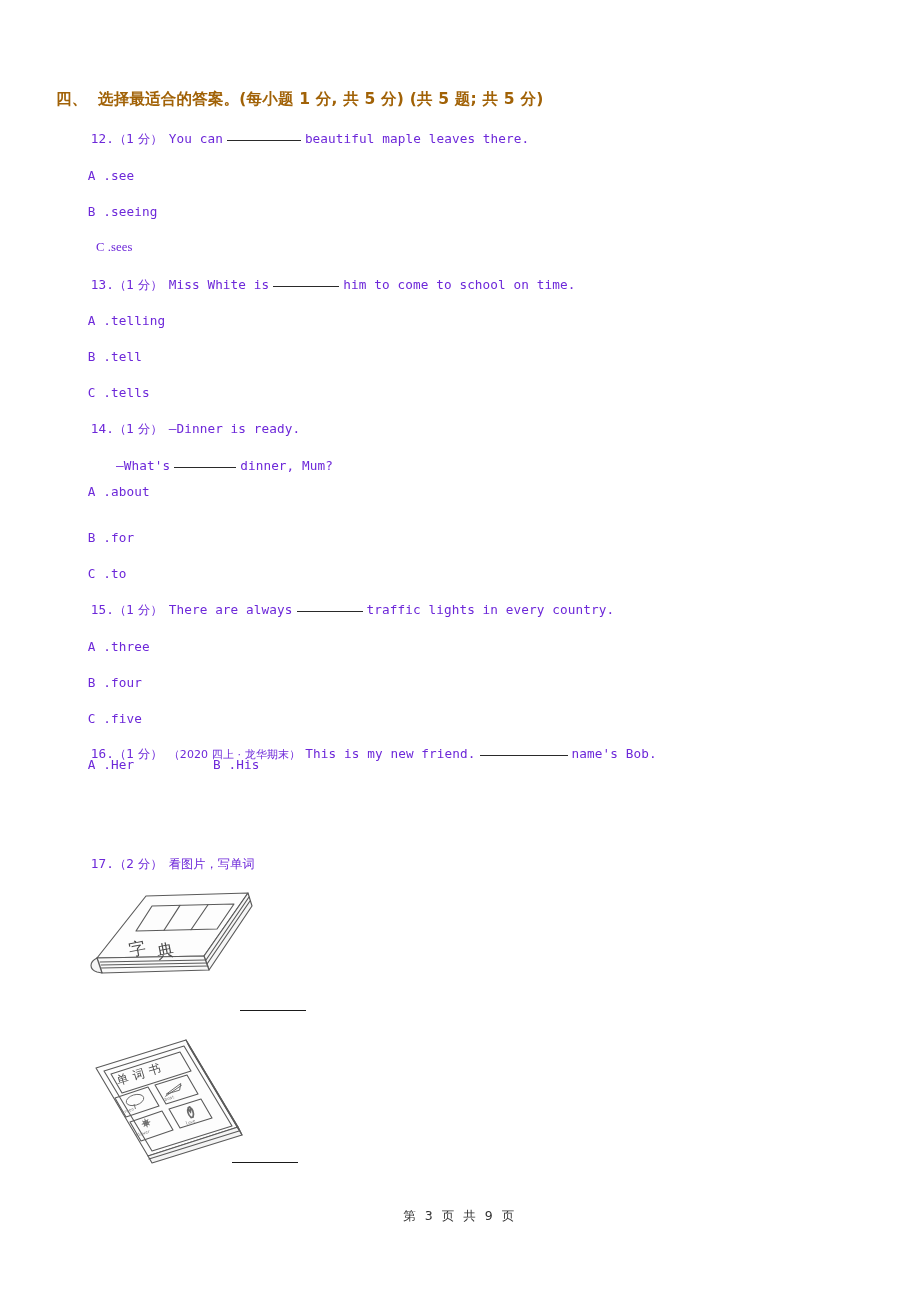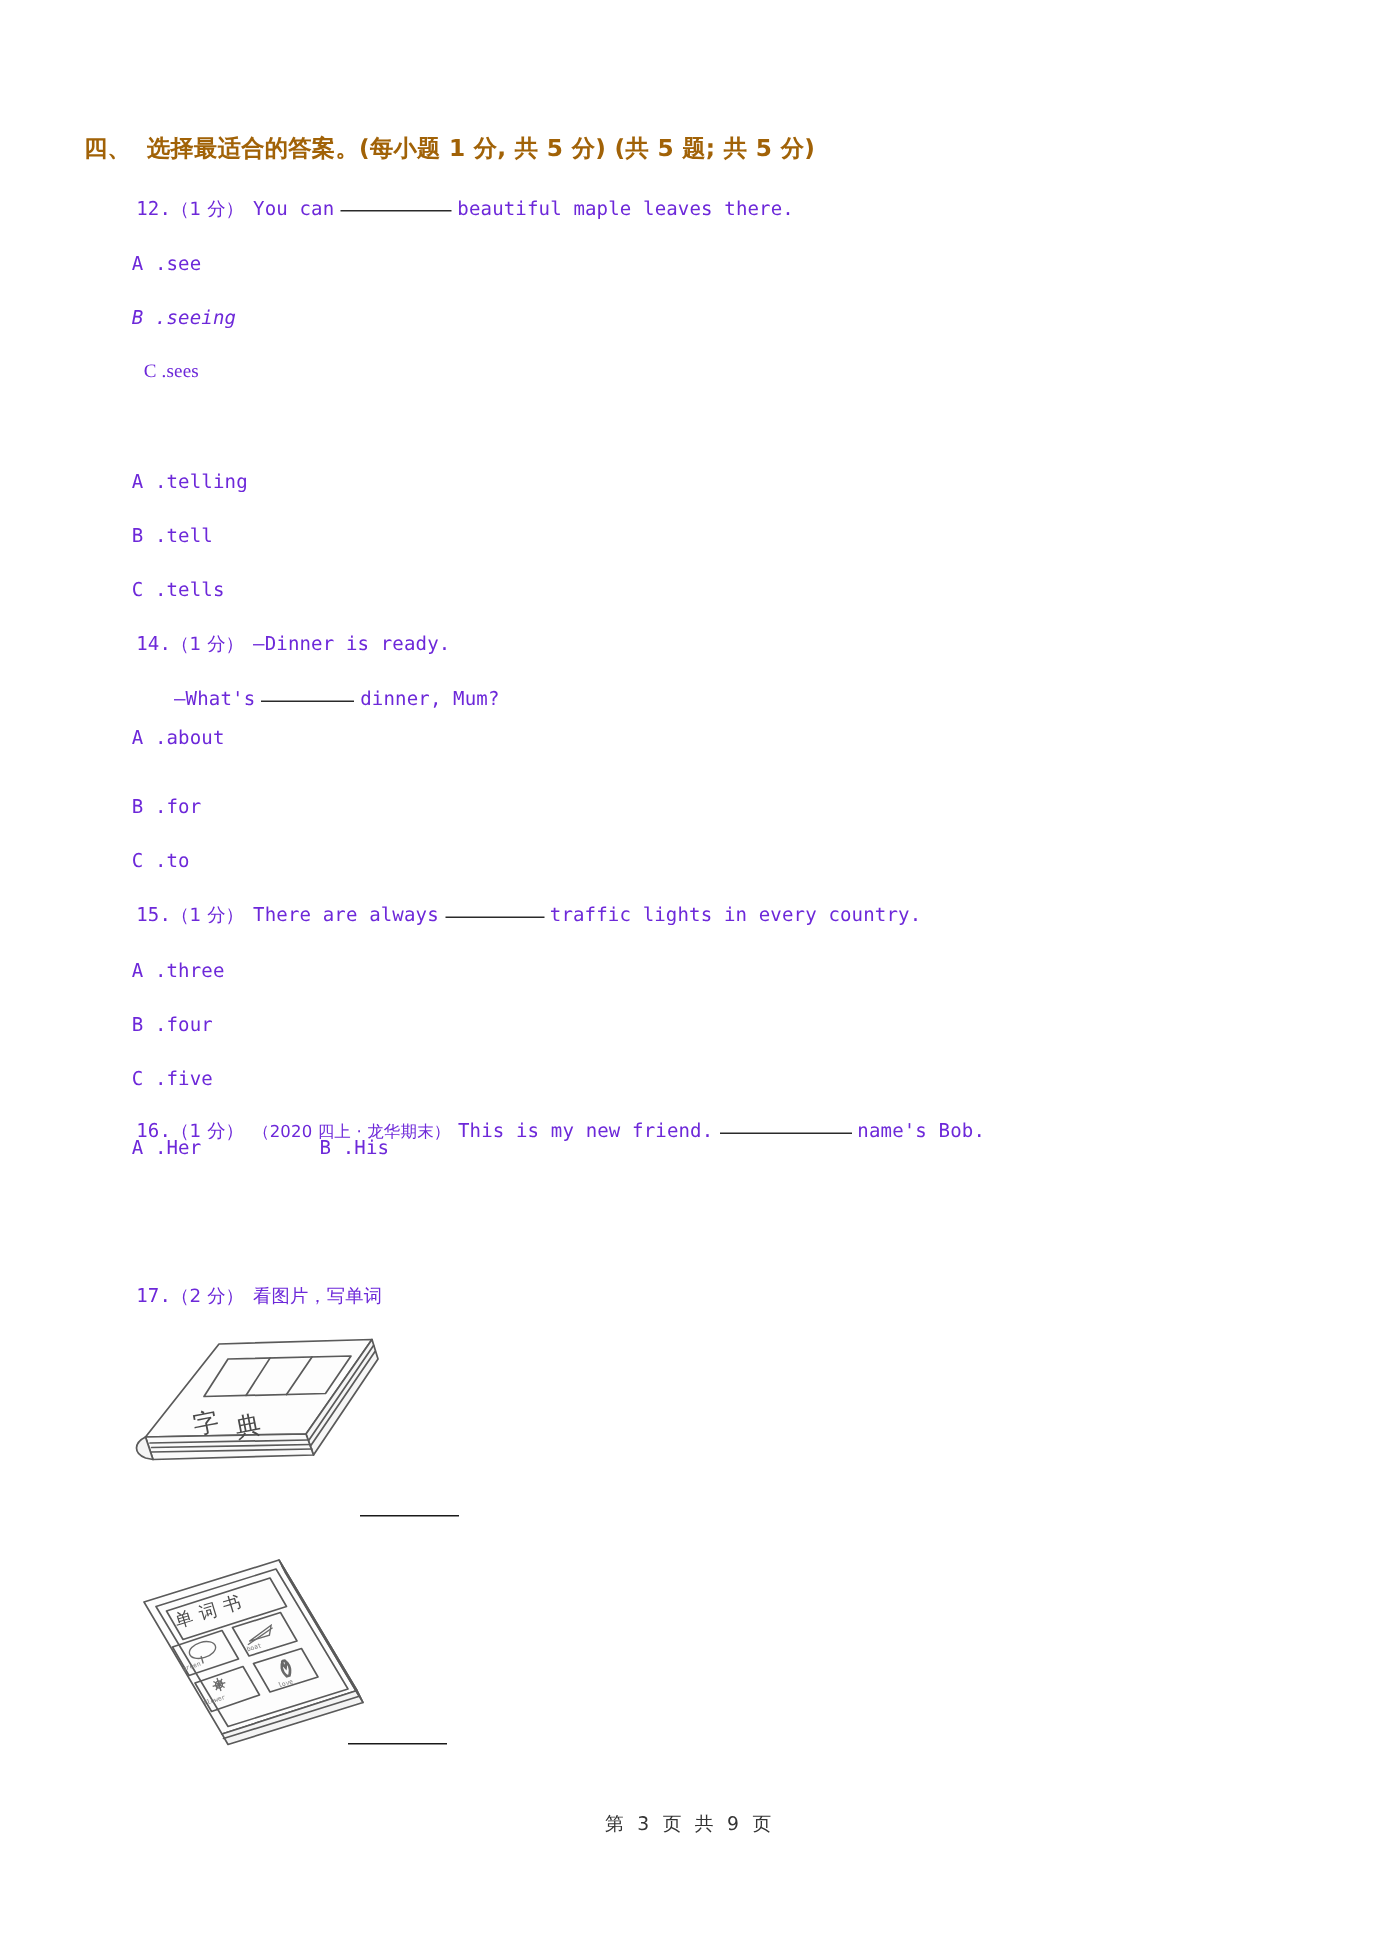--- a/index.html
+++ b/index.html
@@ -121,27 +121,30 @@
   <div class="section-head" style="top:89px;">
     <span class="sec-num">四、</span><span>选择最适合的答案。(每小题 1 分, 共 5 分) (共 5 题; 共 5 分)</span>
   </div>
 
   <div class="qline" style="top:131px;">
     <span class="qnum">12.</span><span class="pts cn">（1 分）</span><span>You can</span><span class="blank w1"></span><span>beautiful maple leaves there.</span>
   </div>
   <div class="optline" style="top:168px;">
     <span class="optlabel">A .</span><span>see</span>
   </div>
-  <div class="optline" style="top:204px;font-style:italic;">
+  <div class="optline" style="top:204px;">
     <span class="optlabel">B .</span><span>seeing</span>
   </div>
   <div class="optline" style="top:240px;font-family:Liberation Serif, serif;">
     <span class="optlabel">C .</span><span>sees</span>
   </div>
 
+  <div class="qline" style="top:277px;">
+    <span class="qnum">13.</span><span class="pts cn">（1 分）</span><span>Miss White is</span><span class="blank w2"></span><span>him to come to school on time.</span>
+  </div>
   <div class="optline" style="top:313px;">
     <span class="optlabel">A .</span><span>telling</span>
   </div>
   <div class="optline" style="top:349px;">
     <span class="optlabel">B .</span><span>tell</span>
   </div>
   <div class="optline" style="top:385px;">
     <span class="optlabel">C .</span><span>tells</span>
   </div>
 

